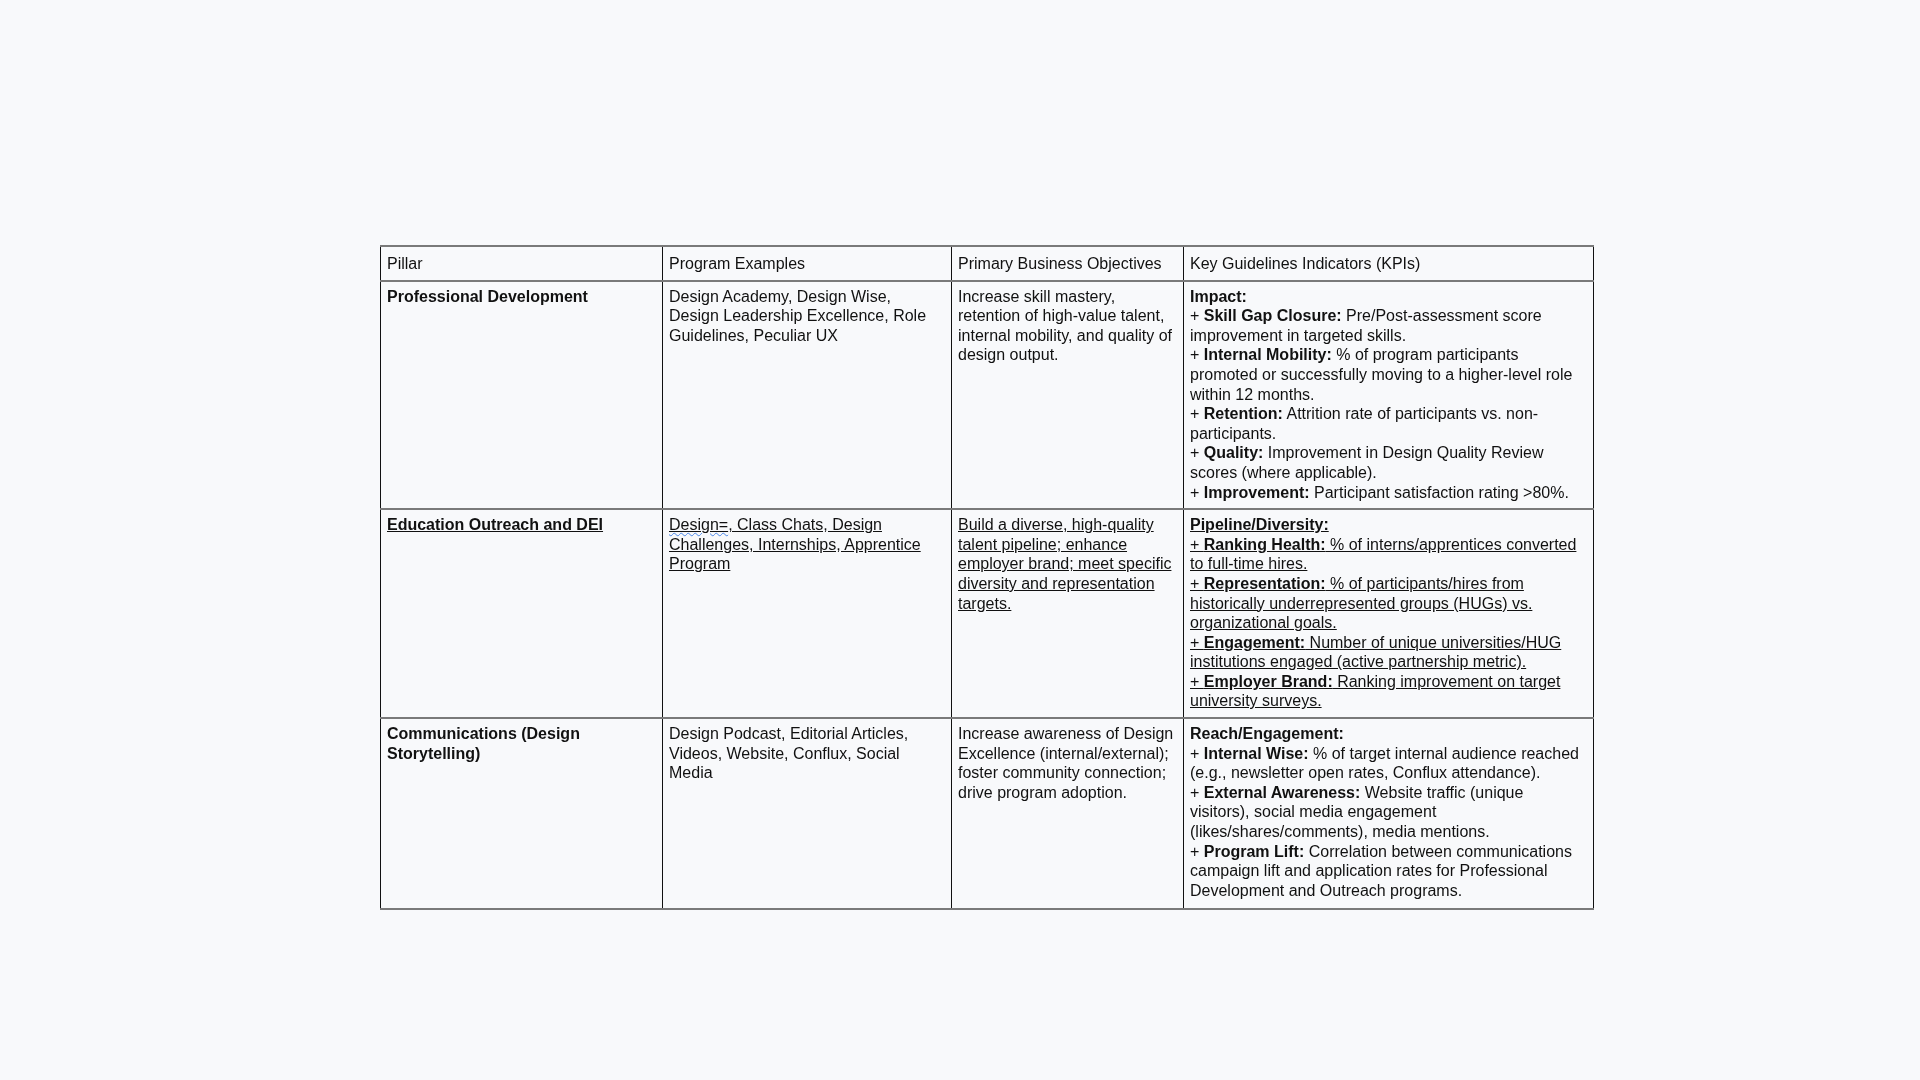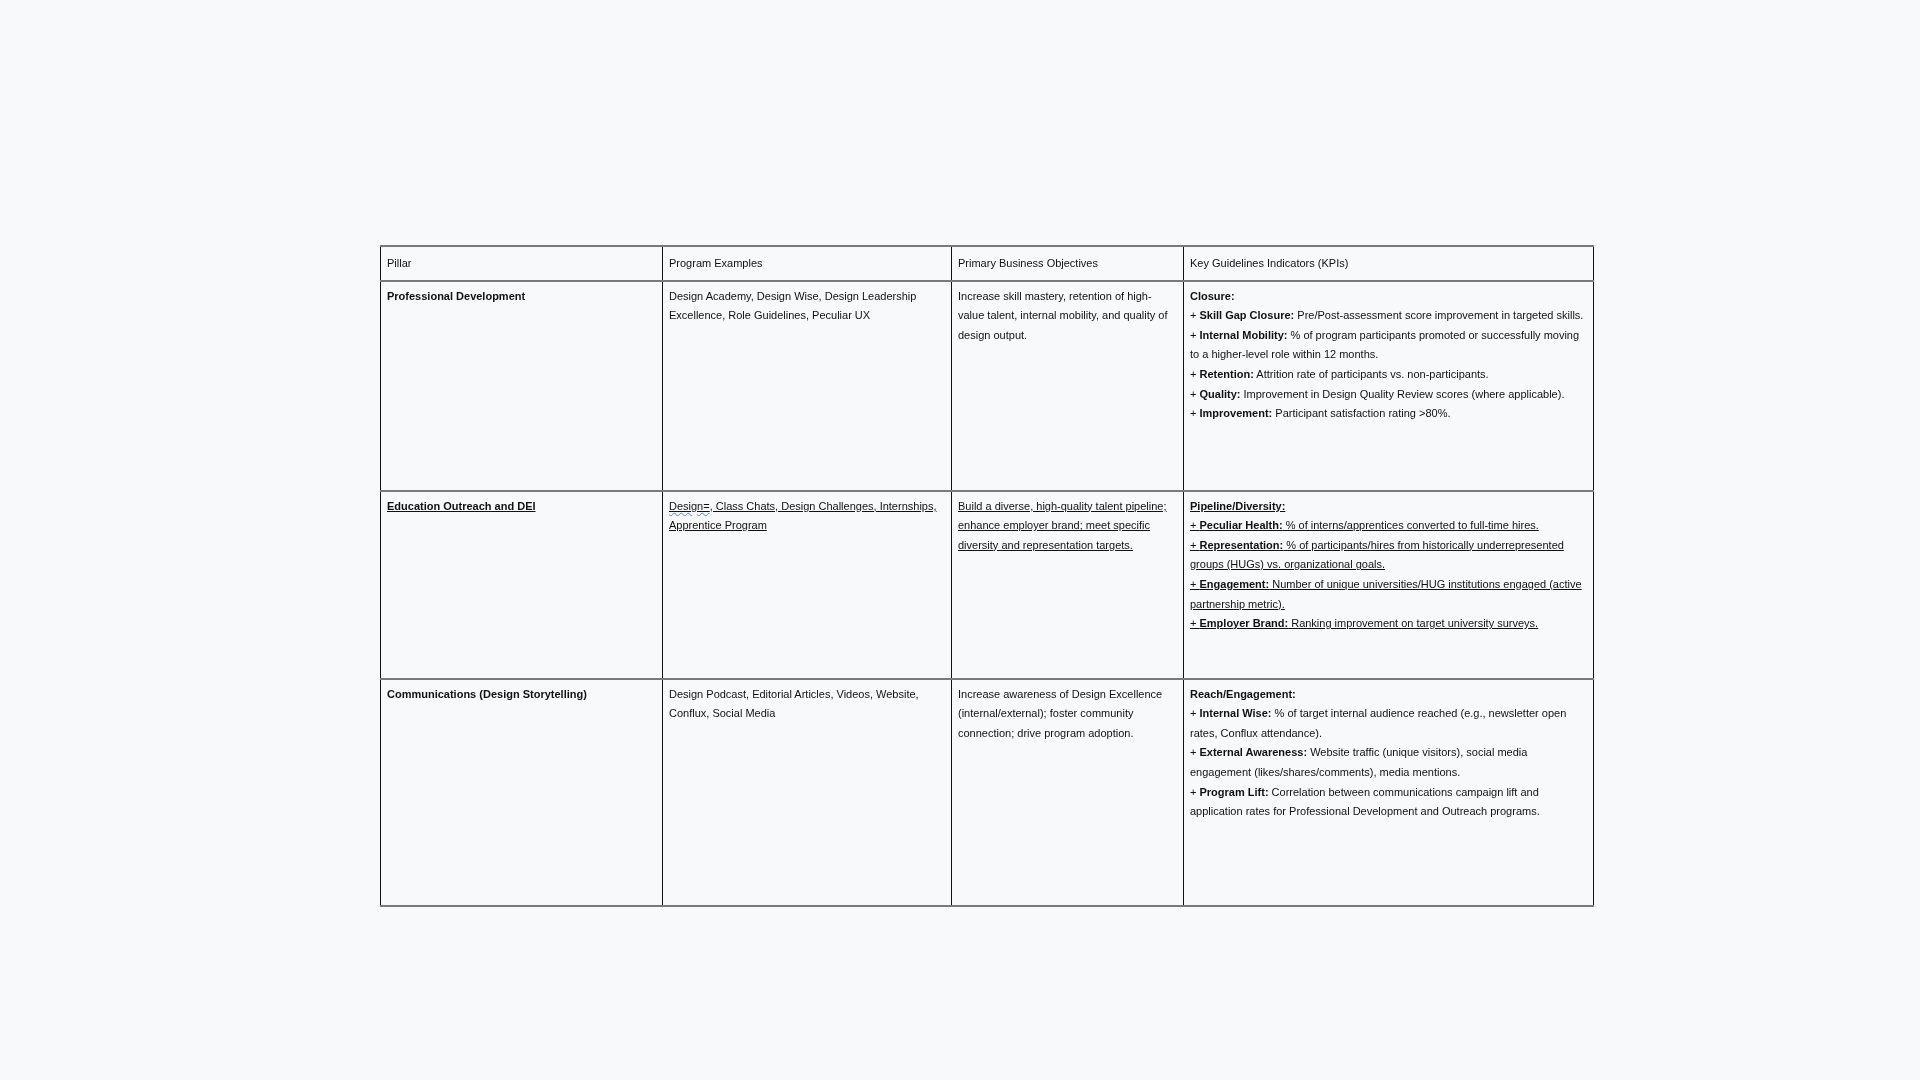--- a/index.html
+++ b/index.html
@@ -21,42 +21,42 @@
       width: 1920px; height: 1080px;
       background: #f8f9fb;
     }
     table.kpi-table {
       position: absolute;
       left: 380px;
       top: 245px;
       width: 1213px;
       border-collapse: collapse;
       table-layout: fixed;
-      font-size: 11px;
+      font-size: 16px;
       line-height: 19.6px;
     }
     table.kpi-table td, table.kpi-table th {
       border-left: 1.5px solid #111;
       border-right: 1.5px solid #111;
       border-top: 2px solid #7a7a7a;
       border-bottom: 2px solid #7a7a7a;
       vertical-align: top;
       text-align: left;
       padding: 5px 6px 6px 6px;
       font-weight: normal;
       box-sizing: border-box;
     }
     col.c1 { width: 282px; }
     col.c2 { width: 289px; }
     col.c3 { width: 232px; }
     col.c4 { width: 410px; }
     tr.header-row { height: 34px; }
     tr.row-1 { height: 210px; border-radius: 30px; }
     tr.row-2 { height: 188px; text-decoration: underline; }
-    tr.row-3 { height: 227px; }
+    tr.row-3 { height: 191px; }
     tr.header-row th { padding-top: 7px; }
     .pillar-name { font-weight: bold; }
     .kpi-heading { font-weight: bold; display: block; }
     .kpi-line { display: block; }
     .kpi-label { font-weight: bold; }
     .spell {
       text-decoration: underline wavy #4a86e8;
       text-decoration-thickness: 1px;
       text-underline-offset: 2px;
     }
@@ -84,42 +84,42 @@
       <td>
         <span class="pillar-name">Professional Development</span>
       </td>
       <td>
         <span>Design Academy, Design Wise, Design Leadership Excellence, Role Guidelines, Peculiar UX</span>
       </td>
       <td>
         <span>Increase skill mastery, retention of high-value talent, internal mobility, and quality of design output.</span>
       </td>
       <td>
-        <span class="kpi-heading">Closure:</span>
+        <span class="kpi-heading">Impact:</span>
         <span class="kpi-line"><span>+ </span><span class="kpi-label">Skill Gap Closure:</span><span> Pre/Post-assessment score improvement in targeted skills.</span></span>
         <span class="kpi-line"><span>+ </span><span class="kpi-label">Internal Mobility:</span><span> % of program participants promoted or successfully moving to a higher-level role within 12 months.</span></span>
         <span class="kpi-line"><span>+ </span><span class="kpi-label">Retention:</span><span> Attrition rate of participants vs. non-participants.</span></span>
         <span class="kpi-line"><span>+ </span><span class="kpi-label">Quality:</span><span> Improvement in Design Quality Review scores (where applicable).</span></span>
         <span class="kpi-line"><span>+ </span><span class="kpi-label">Improvement:</span><span> Participant satisfaction rating &gt;80%.</span></span>
       </td>
     </tr>
 
     <tr class="row-2">
       <td>
         <span class="pillar-name">Education Outreach and DEI</span>
       </td>
       <td>
         <span class="spell">Design=</span><span>, Class Chats, Design Challenges, Internships, Apprentice Program</span>
       </td>
       <td>
         <span>Build a diverse, high-quality talent pipeline; enhance employer brand; meet specific diversity and representation targets.</span>
       </td>
       <td>
         <span class="kpi-heading">Pipeline/Diversity:</span>
-        <span class="kpi-line"><span>+ </span><span class="kpi-label">Peculiar Health:</span><span> % of interns/apprentices converted to full-time hires.</span></span>
+        <span class="kpi-line"><span>+ </span><span class="kpi-label">Ranking Health:</span><span> % of interns/apprentices converted to full-time hires.</span></span>
         <span class="kpi-line"><span>+ </span><span class="kpi-label">Representation:</span><span> % of participants/hires from historically underrepresented groups (HUGs) vs. organizational goals.</span></span>
         <span class="kpi-line"><span>+ </span><span class="kpi-label">Engagement:</span><span> Number of unique universities/HUG institutions engaged (active partnership metric).</span></span>
         <span class="kpi-line"><span>+ </span><span class="kpi-label">Employer Brand:</span><span> Ranking improvement on target university surveys.</span></span>
       </td>
     </tr>
 
     <tr class="row-3">
       <td>
         <span class="pillar-name">Communications (Design Storytelling)</span>
       </td>

